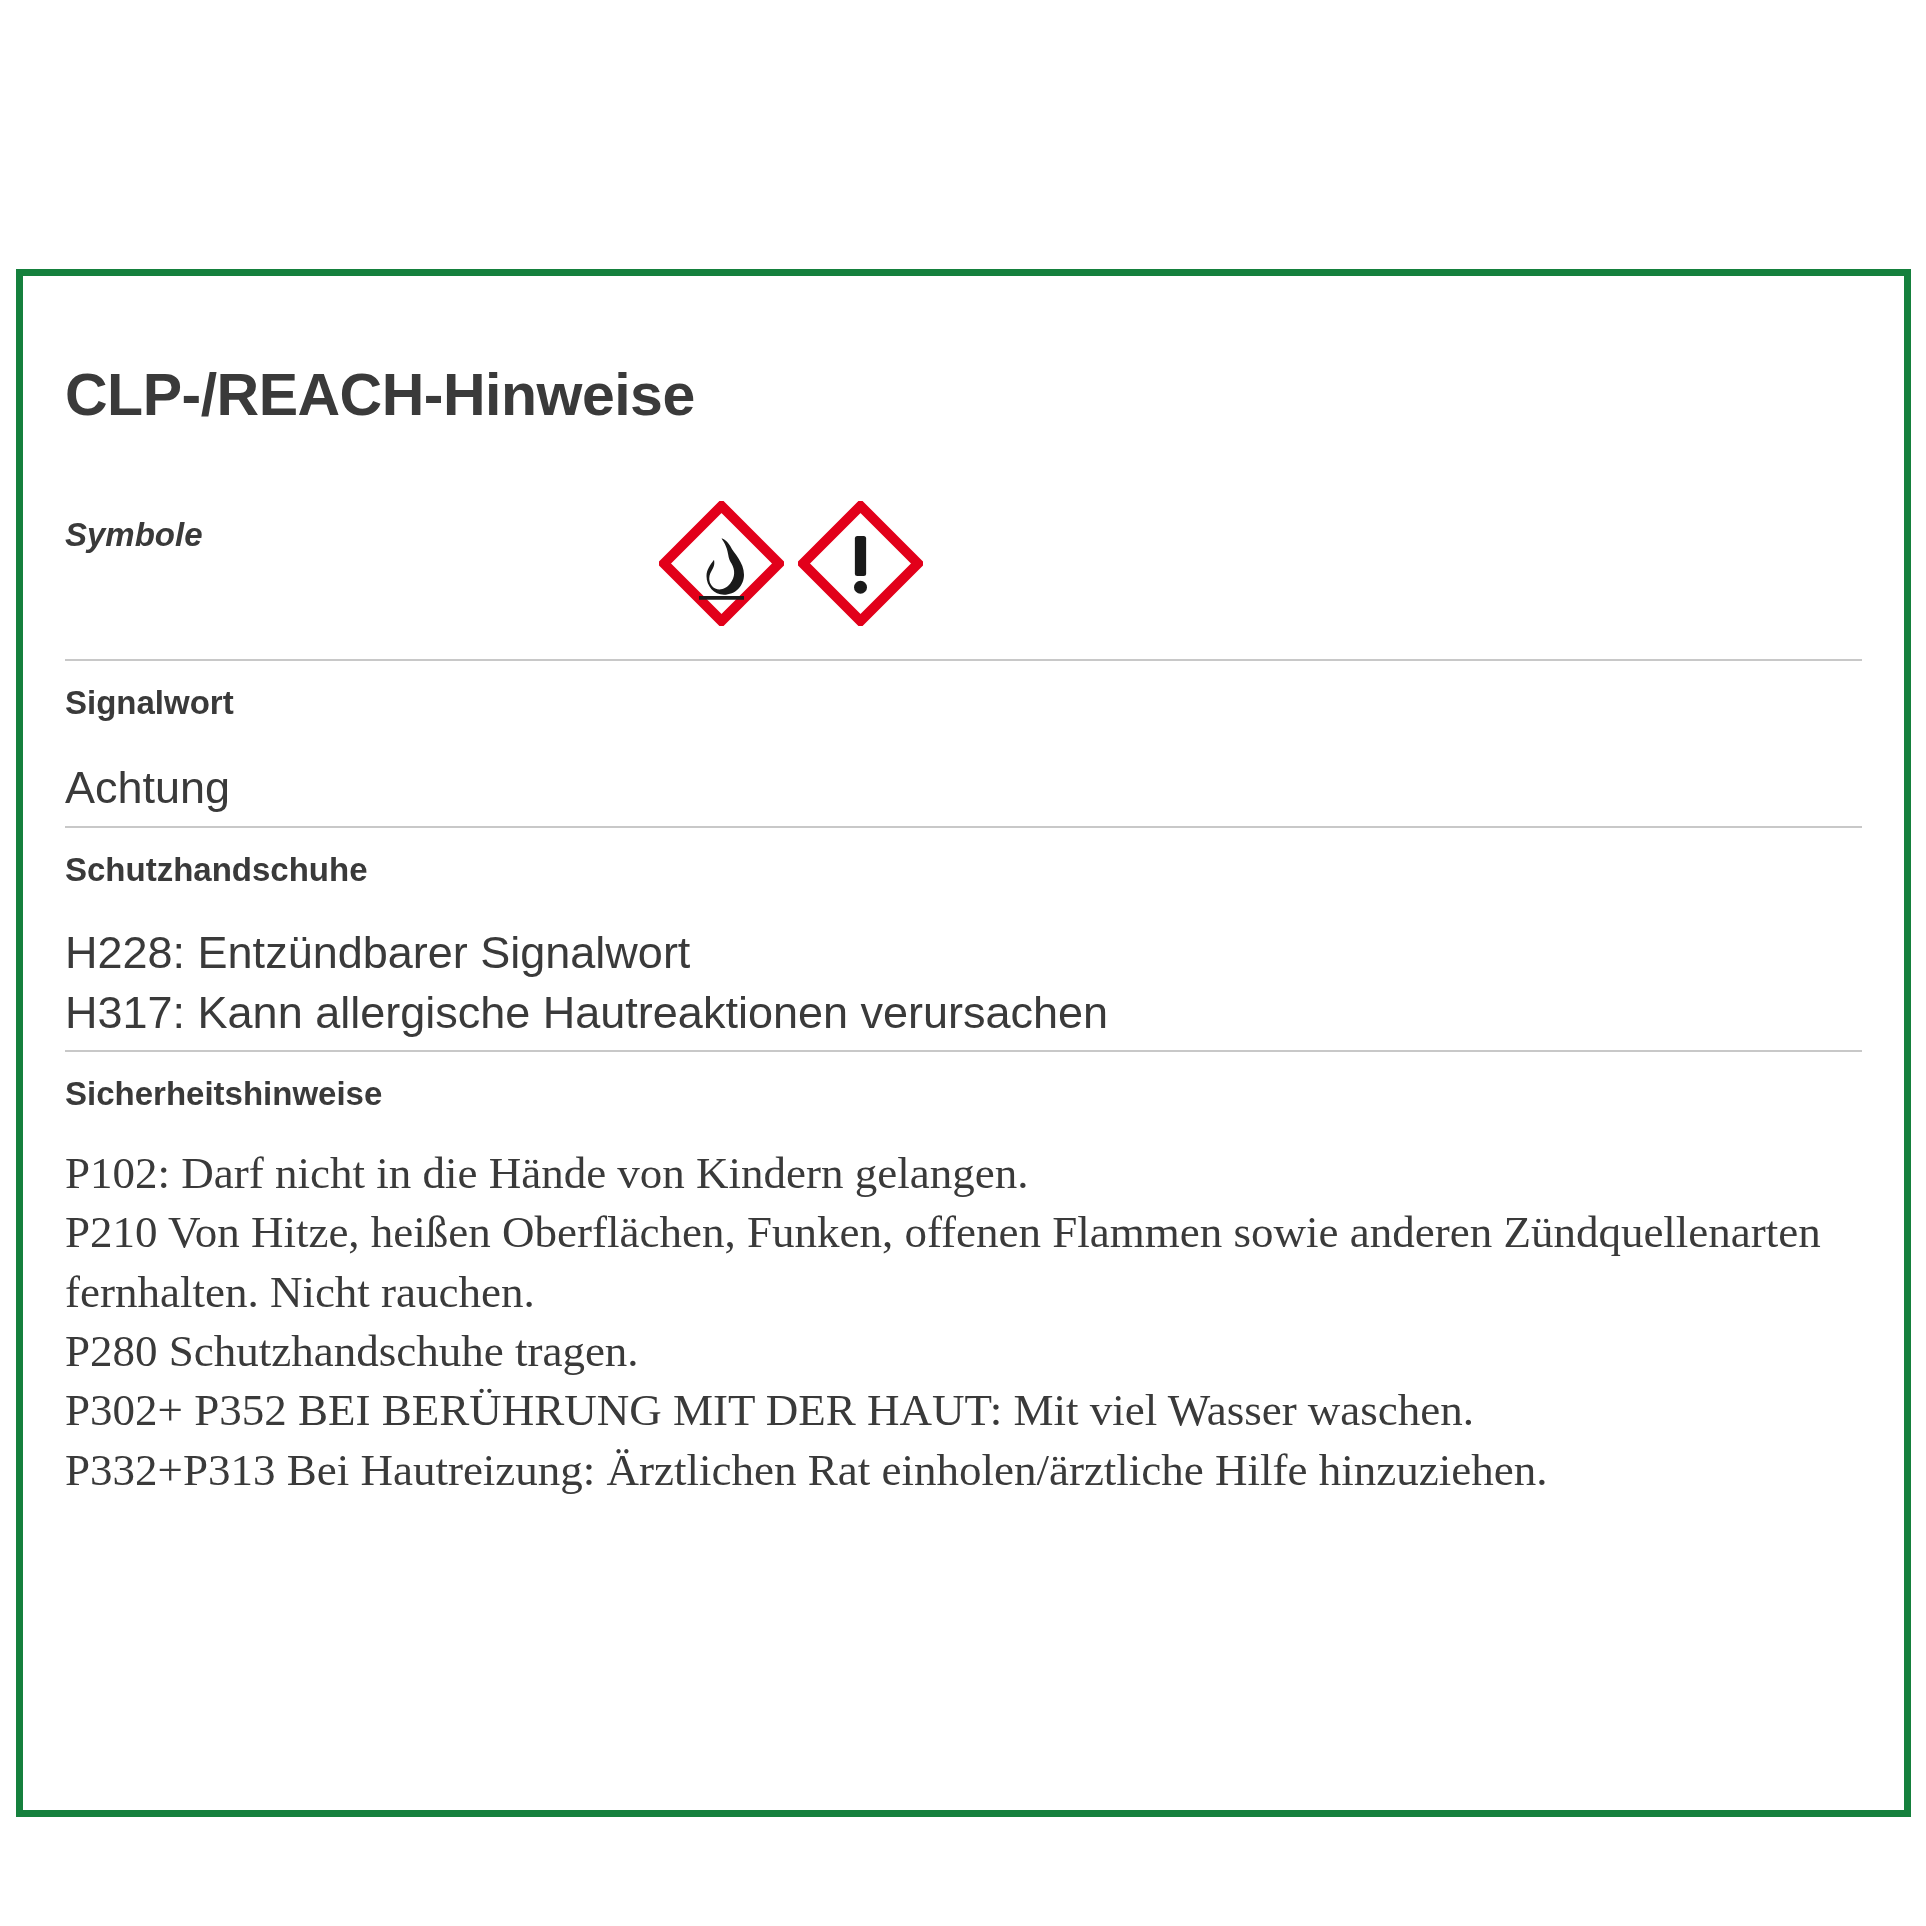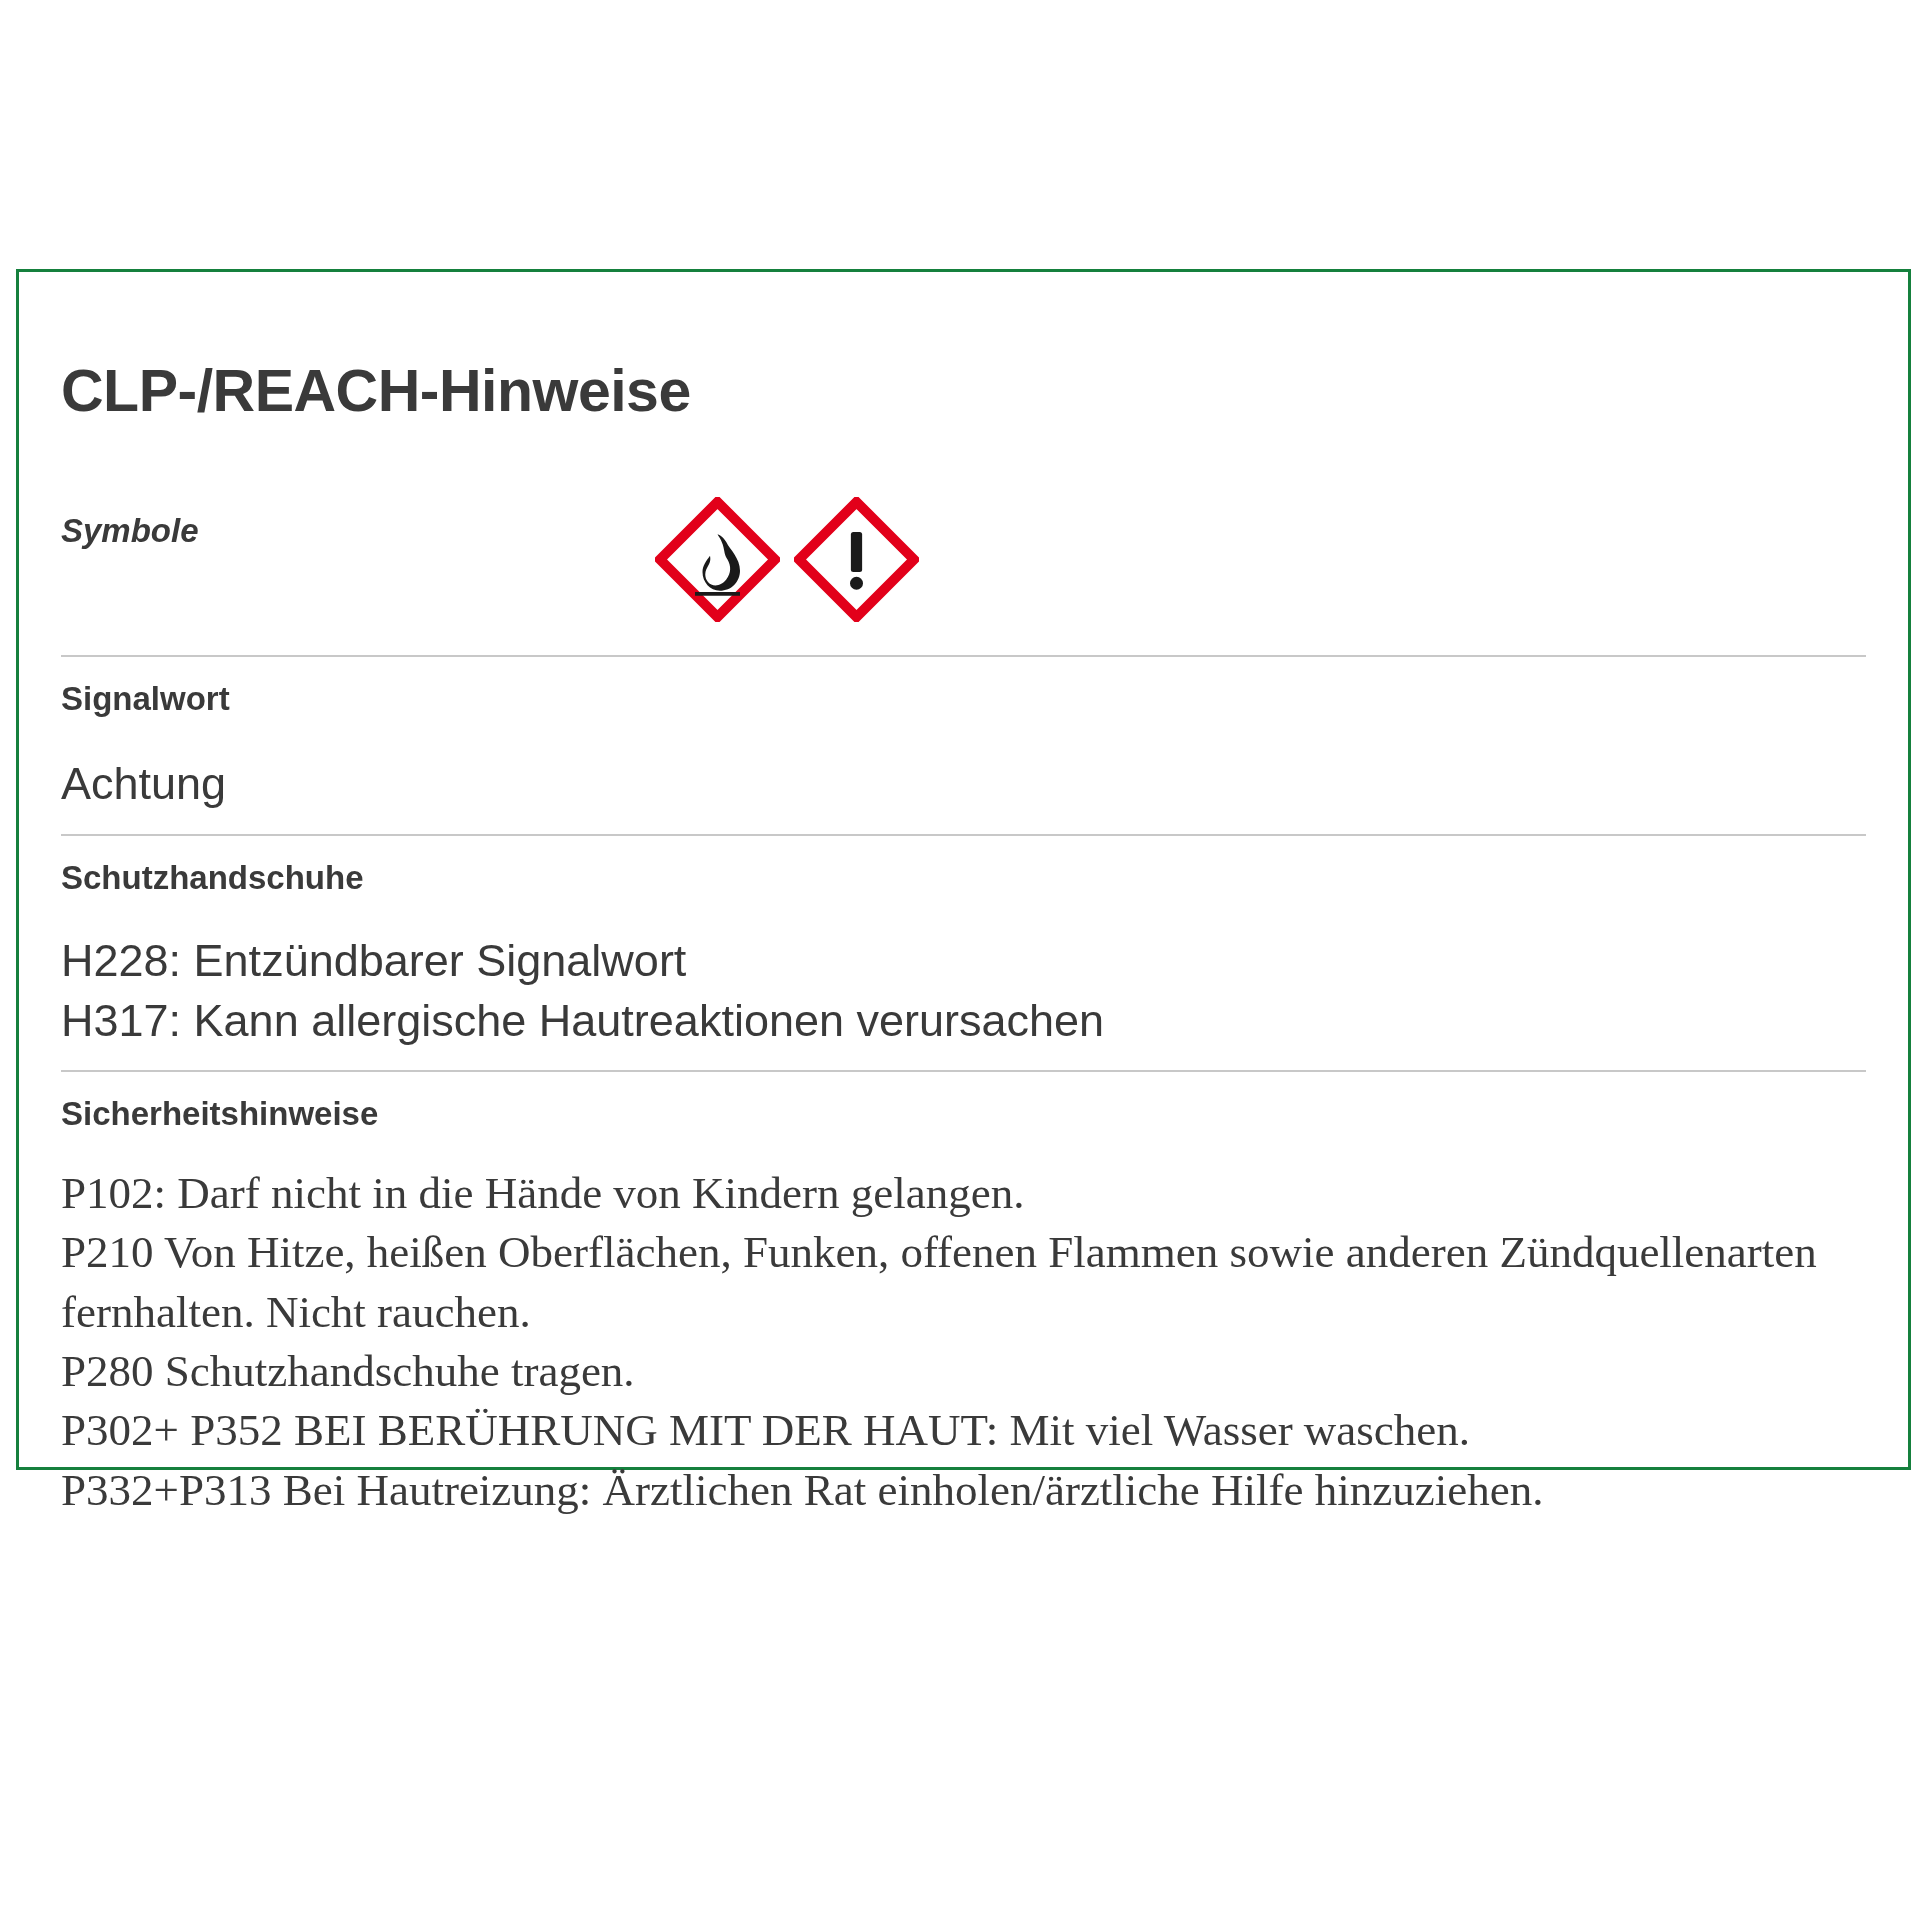--- a/index.html
+++ b/index.html
@@ -21,23 +21,23 @@
     height: 1927px;
     box-sizing: border-box;
   }
 
   
   .card {
     position: absolute;
     left: 16px;
     top: 269px;
     width: 1895px;
-    height: 1201px;
+    height: 1548px;
     box-sizing: border-box;
-    border: 3px solid #15803d;
+    border: 7px solid #15803d;
     background: #ffffff;
     padding: 0 42px;
   }
 
   .card-inner {
     padding-top: 87px;
   }
 
   h1.title {
     font-size: 59px;
@@ -90,21 +90,21 @@
   hr.rule {
     border: none;
     border-top: 2px solid #c8c8c8;
     margin: 0;
   }
 
   .rule-symbols { margin-top: 87px; }
 
   .block {
     padding-top: 22px;
-    padding-bottom: 20px;
+    padding-bottom: 8px;
   }
 
   .body-text {
     font-size: 45px;
     line-height: 1.32;
     color: #3a3a3a;
     margin-top: 34px;
     white-space: pre-line;
   }
 

